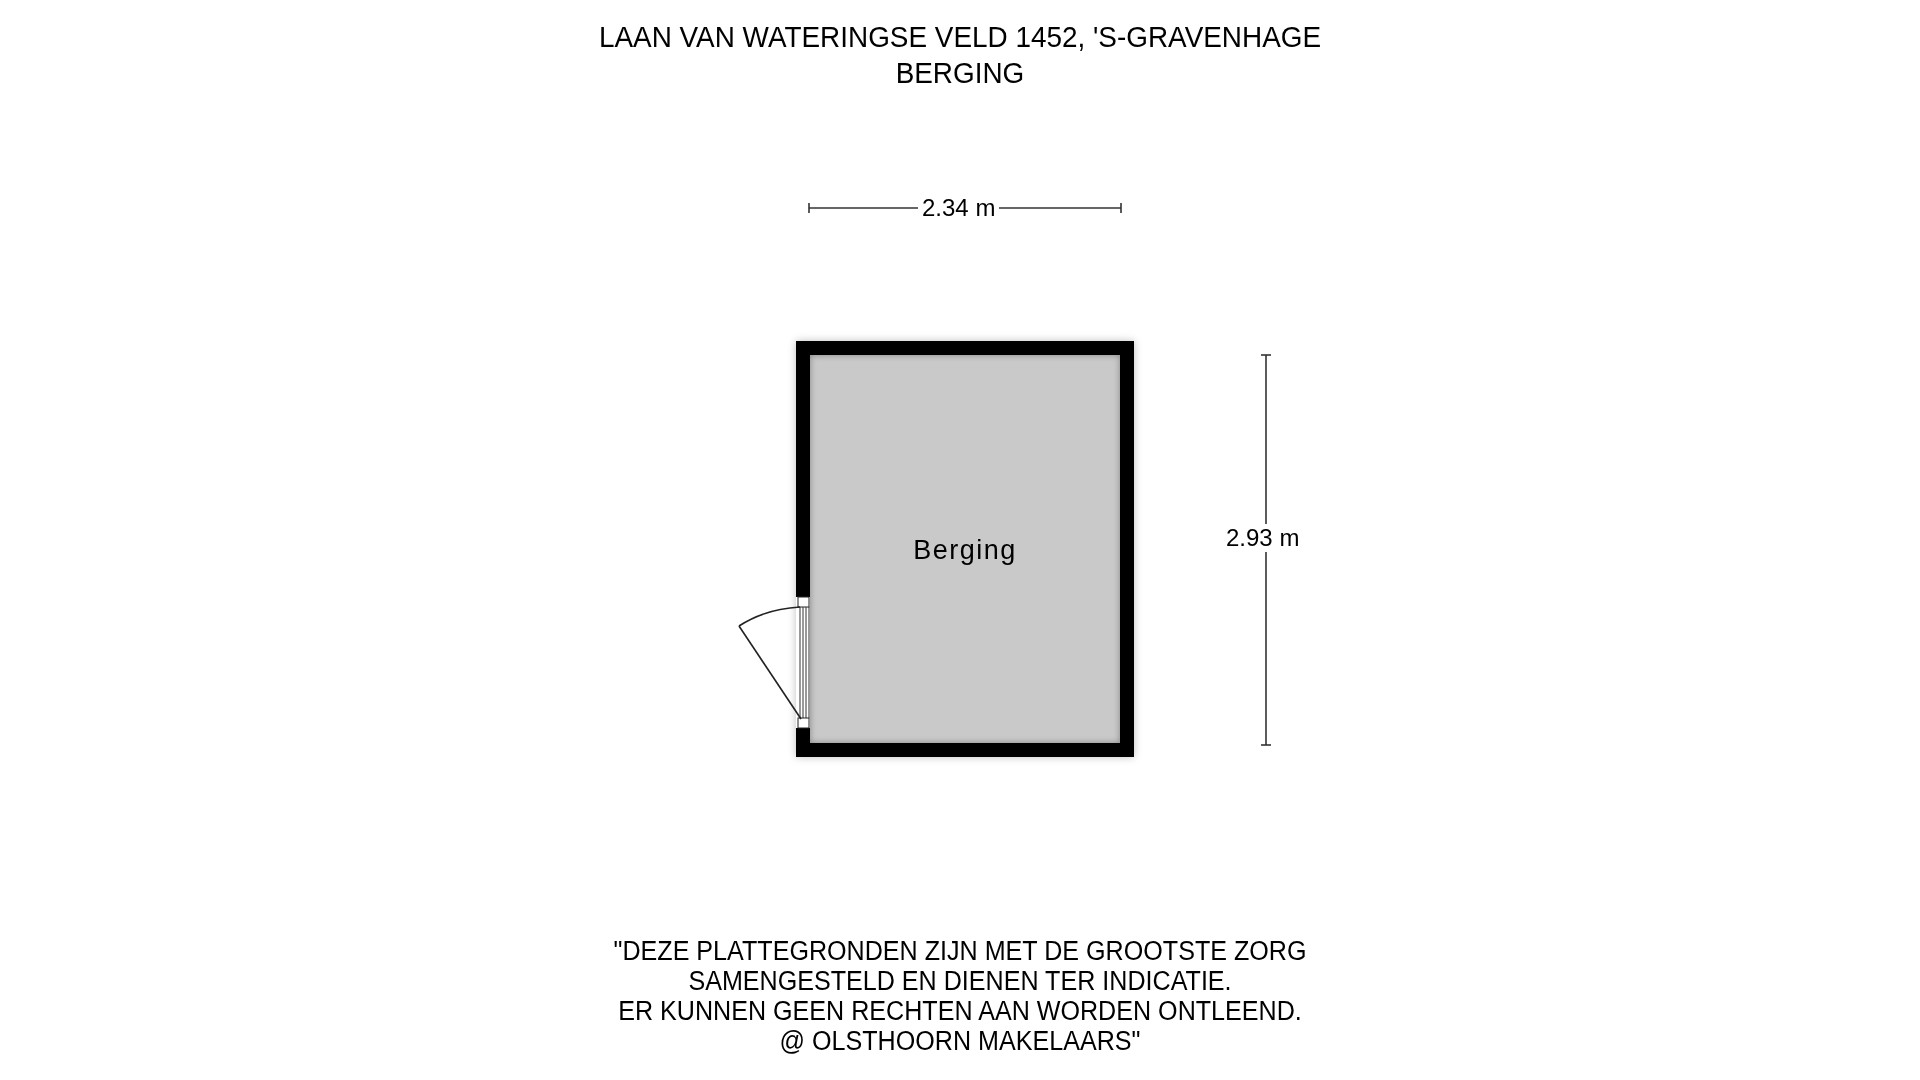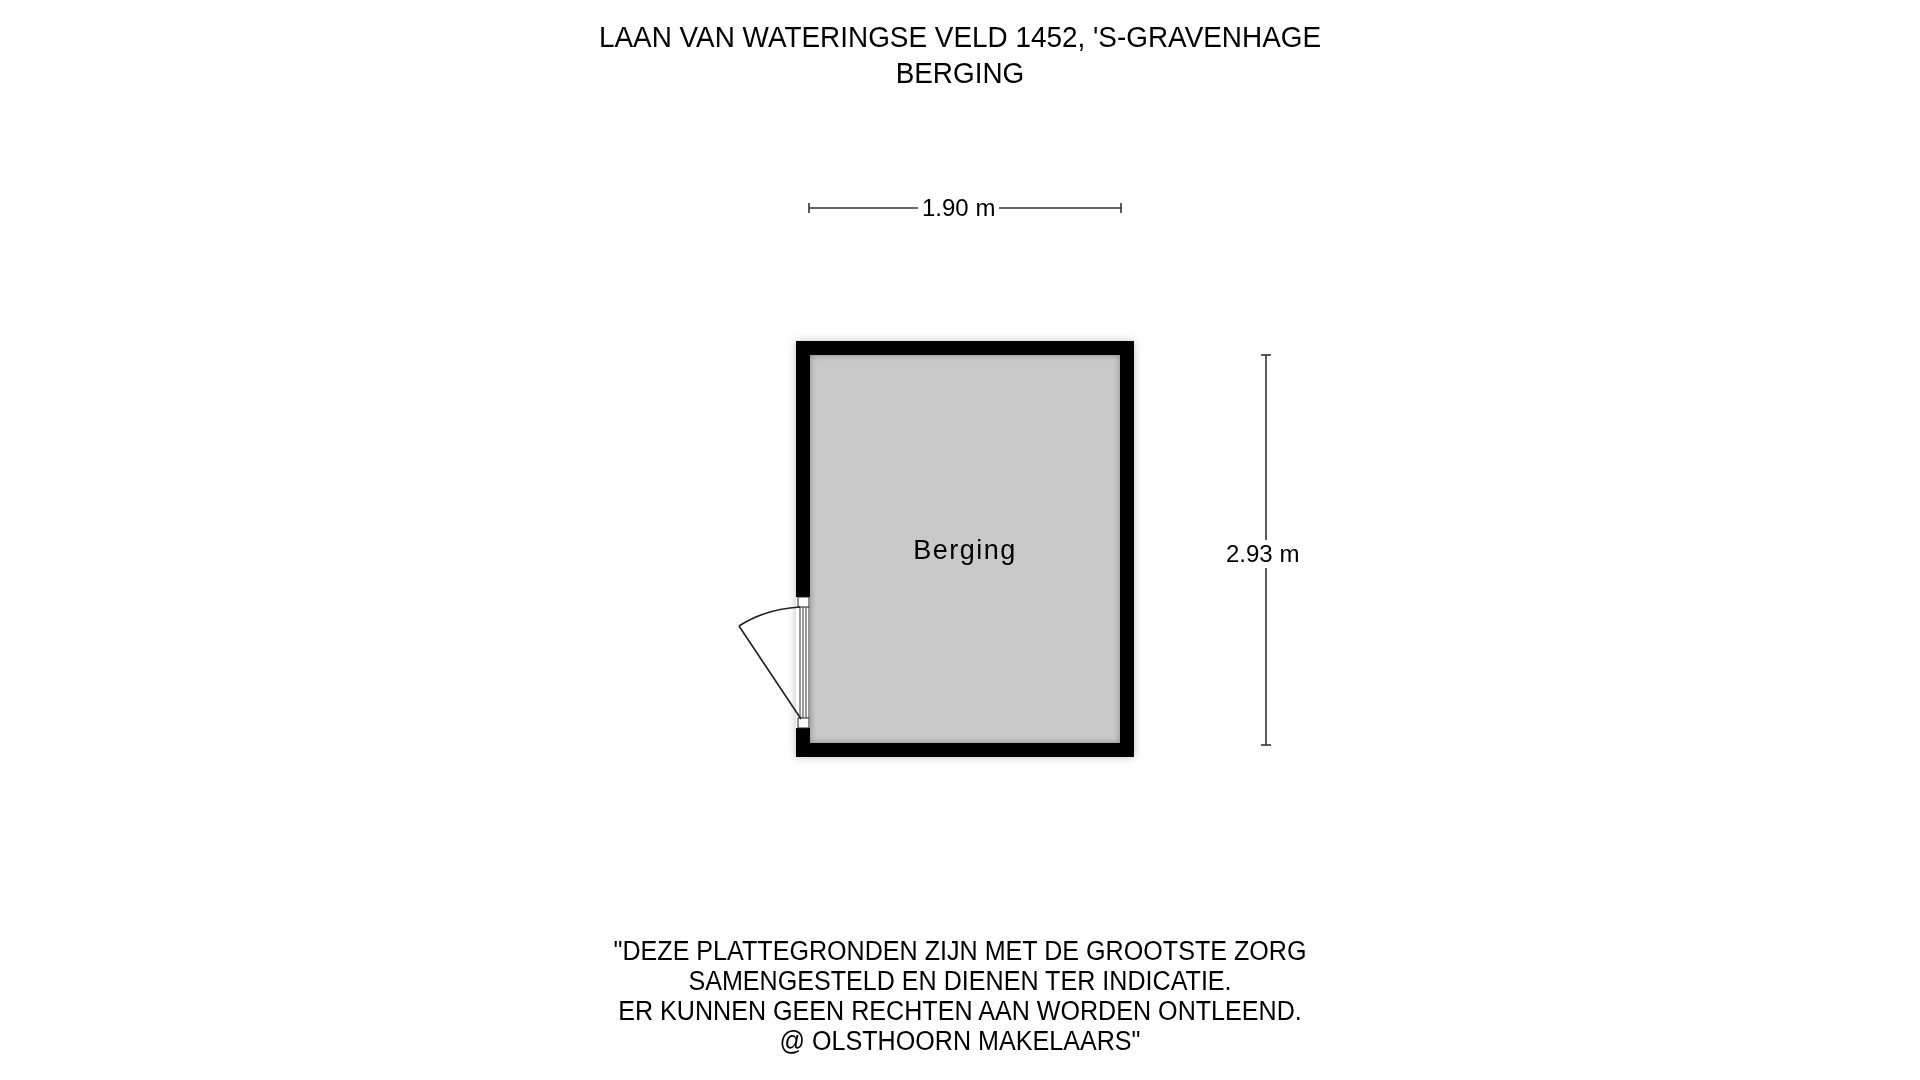--- a/index.html
+++ b/index.html
@@ -55,21 +55,21 @@
     <line x1="806" y1="607" x2="806" y2="718"></line>
     <line x1="809" y1="607" x2="809" y2="718"></line>
   </g>
 
   <g stroke="#222" stroke-width="1.6" fill="none">
     <line x1="801" y1="719" x2="739" y2="626"></line>
     <path d="M739 626 Q765 609 800 607"></path>
   </g>
 </svg>
 
-<div class="dimlabel" style="left:918px; top:194px;">1.90 m</div>
-<div class="dimlabel" style="left:1222px; top:540px;">2.93 m</div>
+<div class="dimlabel" style="left:918px; top:194px;">2.34 m</div>
+<div class="dimlabel" style="left:1222px; top:524px;">2.93 m</div>
 
 <div class="disclaimer">
   <div>"DEZE PLATTEGRONDEN ZIJN MET DE GROOTSTE ZORG</div>
   <div>SAMENGESTELD EN DIENEN TER INDICATIE.</div>
   <div>ER KUNNEN GEEN RECHTEN AAN WORDEN ONTLEEND.</div>
   <div>@ OLSTHOORN MAKELAARS"</div>
 </div>
 
 </body></html>

